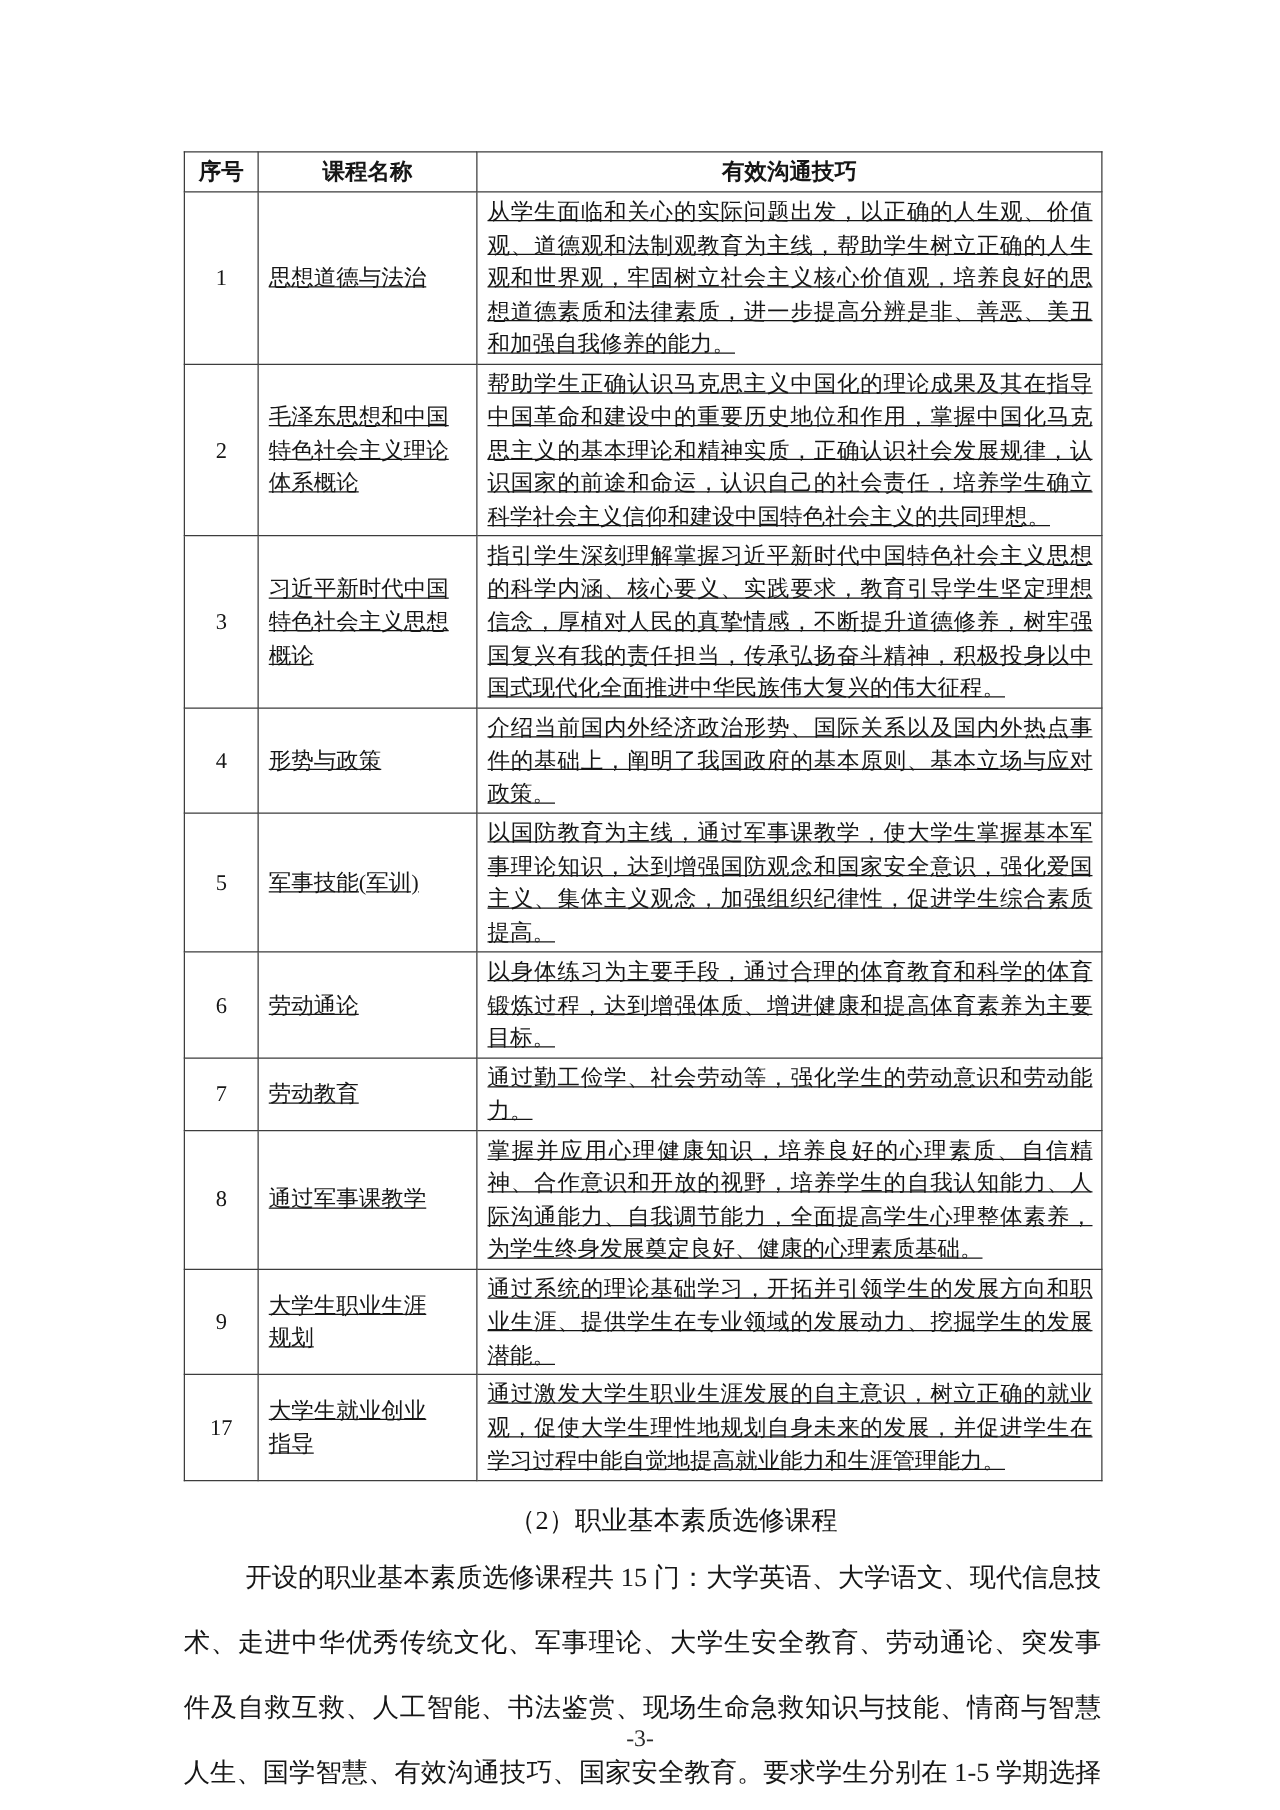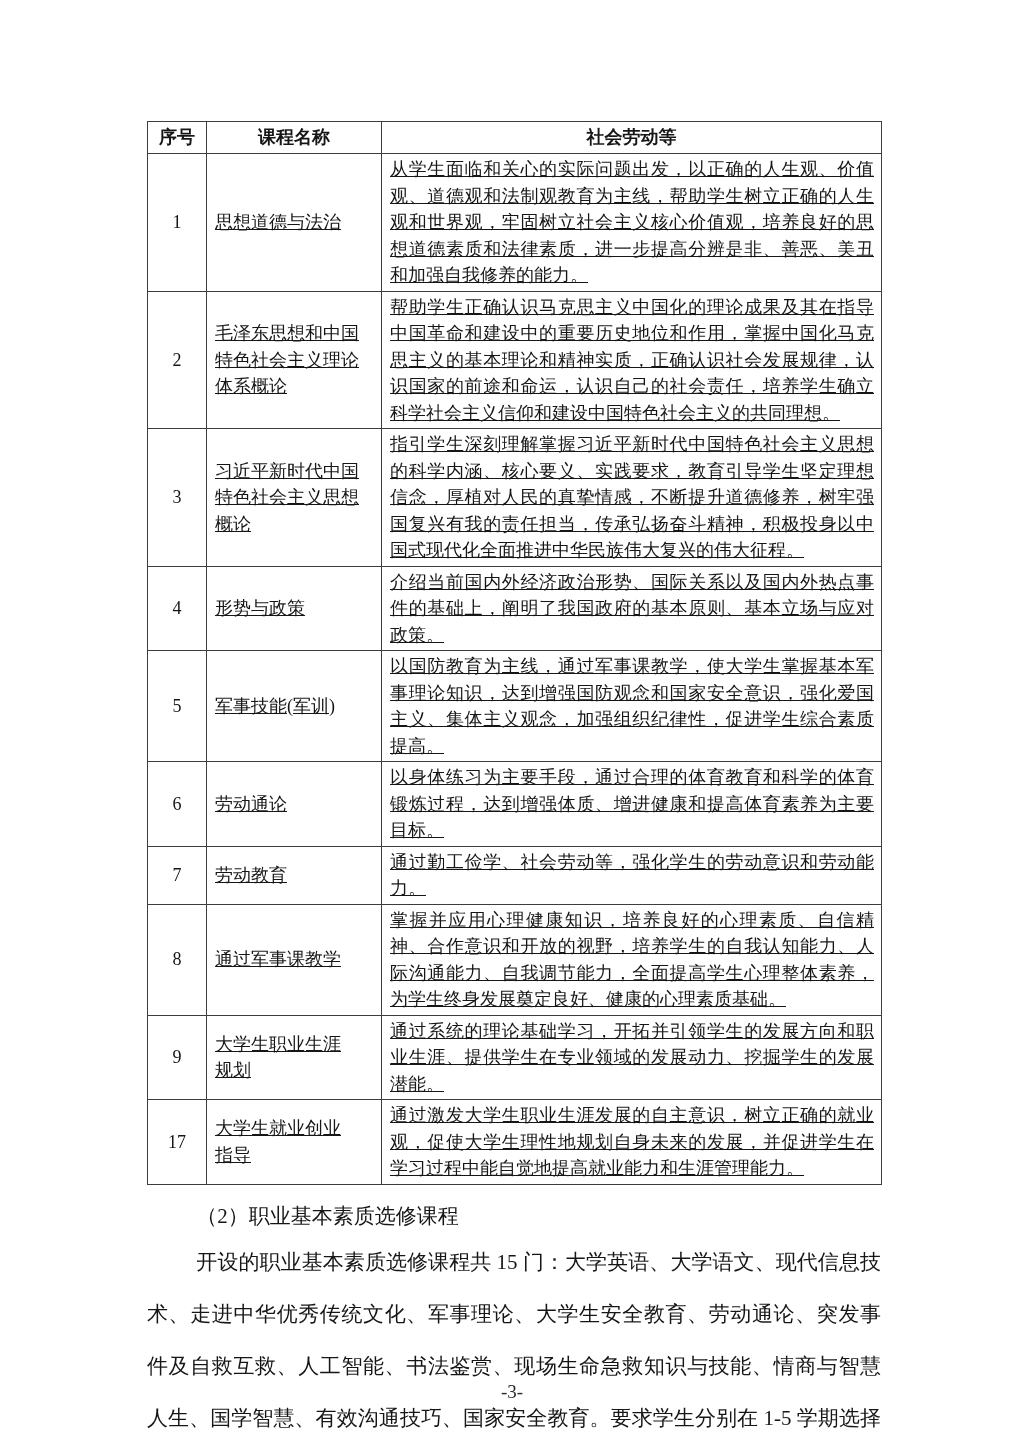--- a/index.html
+++ b/index.html
@@ -59,20 +59,21 @@
   td.cell-req {
     text-align: justify;
     padding: 2px 7px 2px 8px;
     text-decoration: underline;
   }
   .sub-heading {
     margin: 11px 0 0 0;
     font-size: 21px;
     line-height: 40px;
     text-indent: 2.35em;
+    text-align: center;
   }
   .para {
     margin: 0;
     font-size: 21px;
     line-height: 52px;
     text-indent: 2.35em;
     text-align: justify;
   }
   .bold-heading {
     margin: 3px 0 0 0;
@@ -100,21 +101,21 @@
     <table class="course-table">
       <colgroup>
         <col class="col-num">
         <col class="col-name">
         <col class="col-req">
       </colgroup>
       <thead>
         <tr>
           <th>序号</th>
           <th>课程名称</th>
-          <th>社会劳动等</th>
+          <th>有效沟通技巧</th>
         </tr>
       </thead>
       <tbody>
   <tr>
     <td class="cell-num">1</td>
     <td class="cell-name">思想道德与法治</td>
     <td class="cell-req">从学生面临和关心的实际问题出发，以正确的人生观、价值观、道德观和法制观教育为主线，帮助学生树立正确的人生观和世界观，牢固树立社会主义核心价值观，培养良好的思想道德素质和法律素质，进一步提高分辨是非、善恶、美丑和加强自我修养的能力。</td>
   </tr>
 
   <tr>

